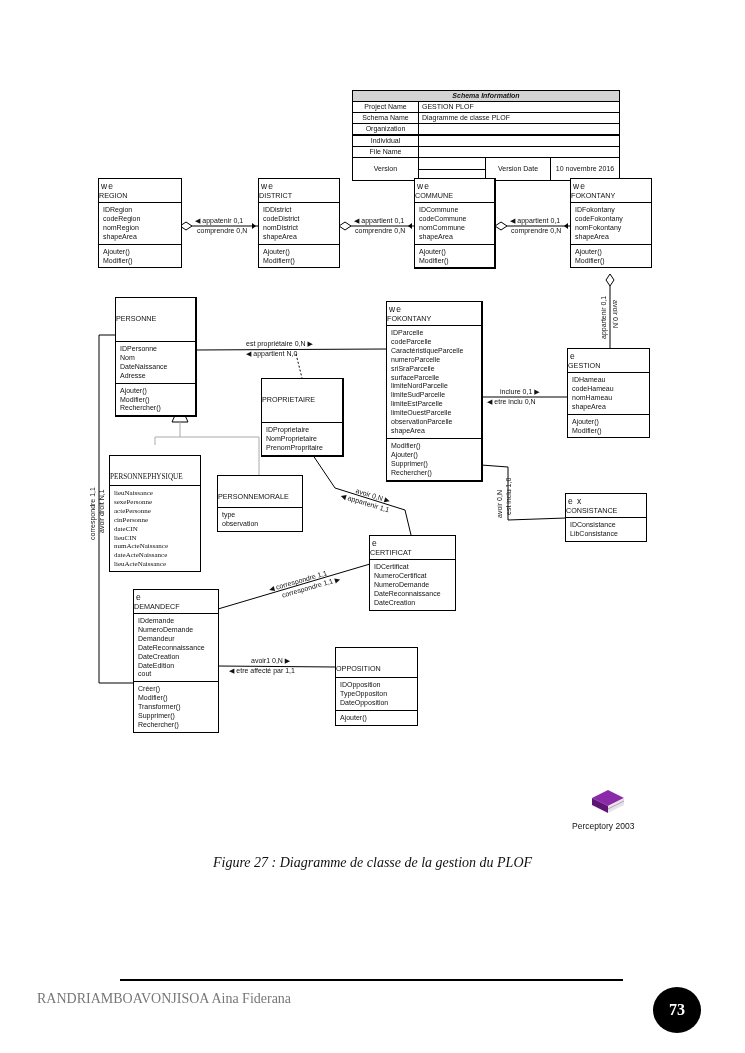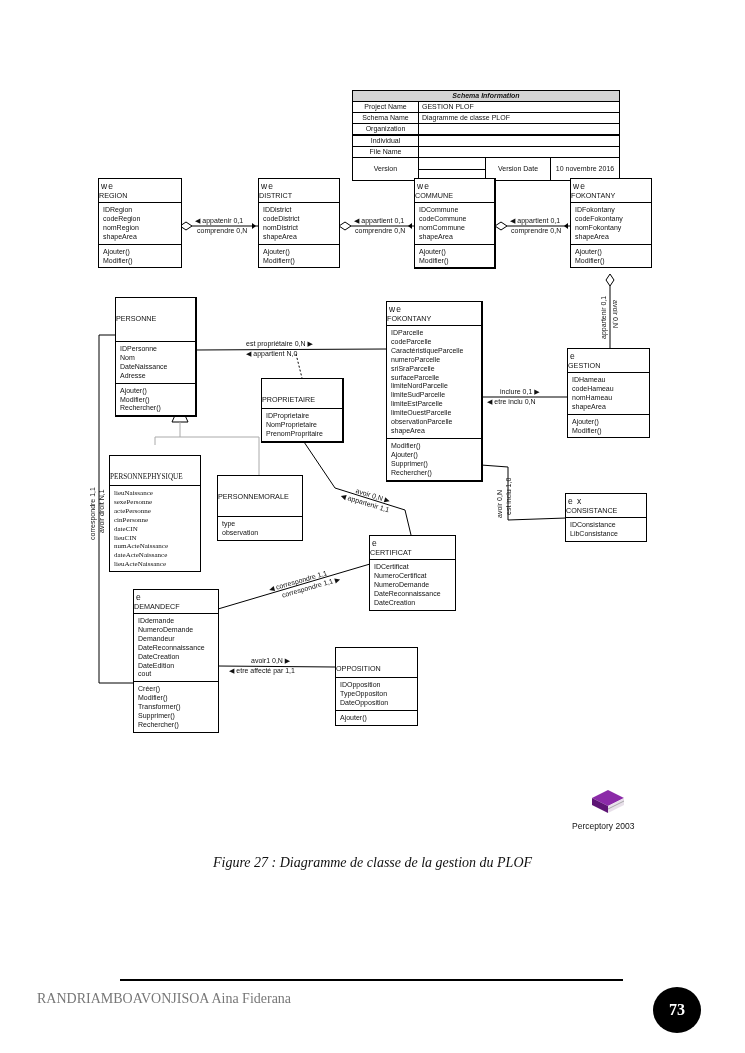--- a/index.html
+++ b/index.html
@@ -233,21 +233,21 @@
       <div>shapeArea</div>
     </div>
     <div class="ops">
       <div>Ajouter()</div>
       <div>Modifier()</div>
     </div>
   </div>
 <div class="cls thick" style="left:261px;top:378px;width:80px;">
     <div class="head">
       <div class="st" style="height: 14px;"></div>
-      <div class="nm" style="padding-bottom: 2px;">PROPRIETAIRE</div>
+      <div class="nm" style="padding-bottom: 16px;">PROPRIETAIRE</div>
     </div>
     <div class="attrs">
       <div>IDProprietaire</div>
       <div>NomProprietaire</div>
       <div>PrenomPropritaire</div>
     </div>
   </div>
 <div class="cls" style="left:109px;top:455px;width:90px;font-family:Liberation Serif, serif;">
     <div class="head">
       <div class="st" style="height: 14px;"></div>
@@ -261,21 +261,21 @@
       <div>dateCIN</div>
       <div>lieuCIN</div>
       <div>numActeNaissance</div>
       <div>dateActeNaissance</div>
       <div>lieuActeNaissance</div>
     </div>
   </div>
 <div class="cls" style="left:217px;top:475px;width:84px;">
     <div class="head">
       <div class="st" style="height: 14px;"></div>
-      <div class="nm" style="padding-bottom: 13px;">PERSONNEMORALE</div>
+      <div class="nm" style="padding-bottom: 4px;">PERSONNEMORALE</div>
     </div>
     <div class="attrs">
       <div>type</div>
       <div>observation</div>
     </div>
   </div>
 <div class="cls" style="left:565px;top:493px;width:80px;">
     <div class="head">
       <div class="st">e x</div>
       <div class="nm">CONSISTANCE</div>

